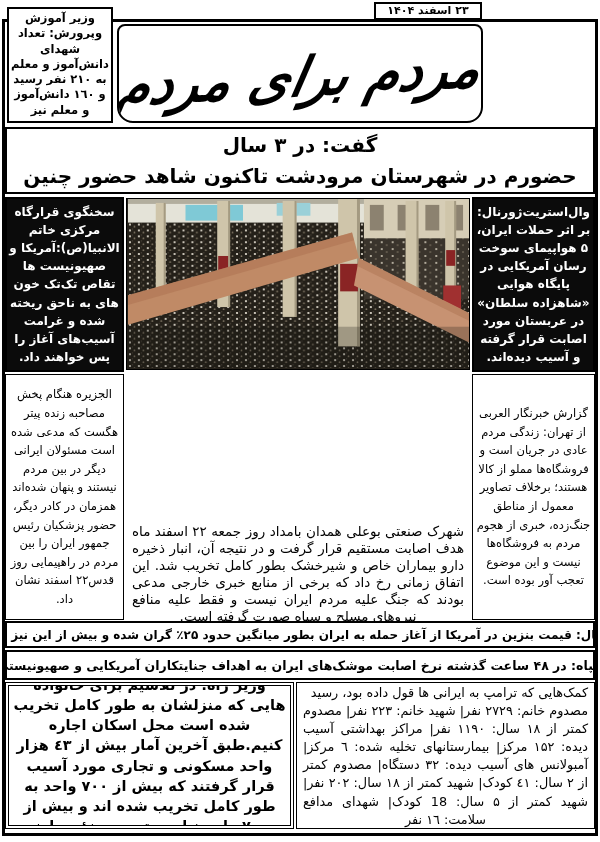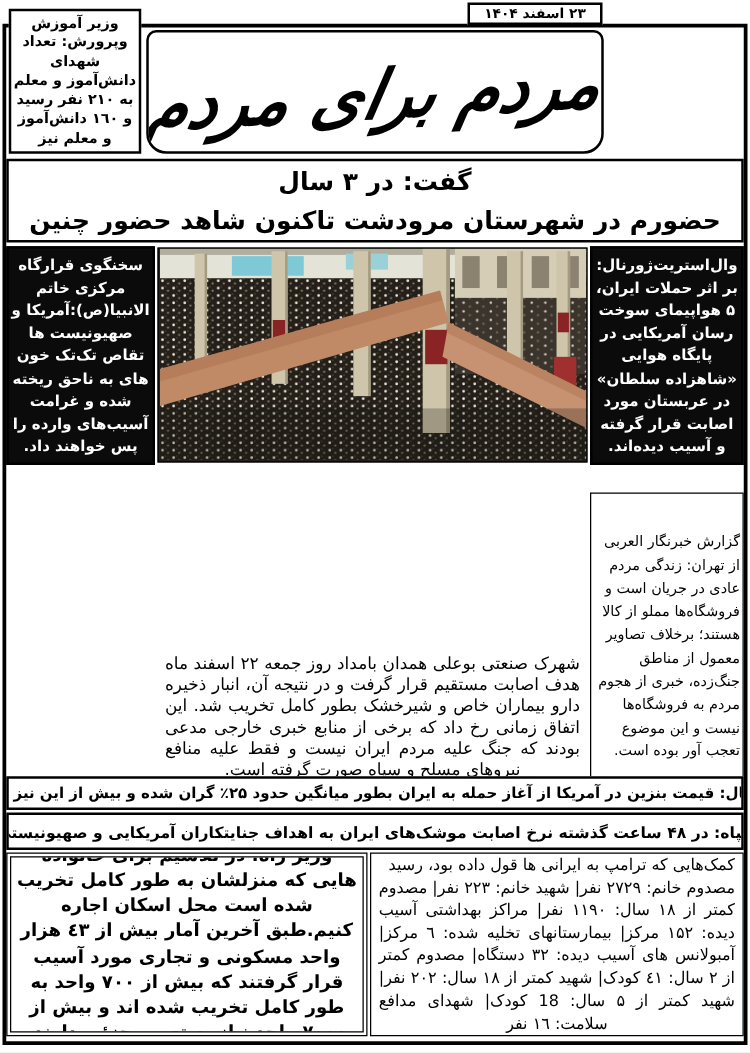--- a/index.html
+++ b/index.html
@@ -32,21 +32,21 @@
   .main-headline{left:5px;top:127px;width:590px;height:67px;font-size:20px;font-weight:bold;line-height:31px;white-space:pre-line;padding:0 4px;}
   
   .blackbox{background:#0b0b0b;color:#fff;font-weight:bold;border:2px solid #000;}
   .mid-left{left:5px;top:197px;width:119px;height:175px;font-size:12px;line-height:18.2px;text-align:center;padding:4px 2px;}
   .photo-wrap{left:126px;top:198px;width:344px;height:172px;border:1.5px solid #000;background:#242019;}
   .mid-right{left:472px;top:197px;width:123px;height:175px;font-size:12px;line-height:18.2px;text-align:center;padding:16px 2px;}
   
   .lower-left{left:5px;top:374px;width:119px;height:246px;font-size:11.5px;line-height:18.6px;text-align:center;padding:3px 2px;}
   .milk-headline{left:126px;top:375px;width:344px;height:119px;font-size:26px;font-weight:bold;line-height:39px;white-space:pre-line;}
   .milk-body{left:126px;top:521px;width:344px;height:125px;font-size:13.5px;line-height:17px;text-align:justify;text-align-last:center;padding:2px 6px;overflow:hidden;}
-  .lower-right{left:472px;top:394px;width:123px;height:246px;font-size:11.5px;line-height:18.6px;text-align:right;padding:3px 2px;}
+  .lower-right{left:472px;top:374px;width:123px;height:246px;font-size:11.5px;line-height:18.6px;text-align:center;padding:3px 2px;}
   
   .strip{left:5px;width:590px;border:2px solid #000;background:#fff;font-weight:bold;white-space:nowrap;overflow:hidden;letter-spacing:-0.3px;}
   .strip1{top:621px;height:27px;font-size:12px;}
   .strip2{top:650px;height:30px;font-size:12.5px;}
   
   .roads-box{left:5px;top:682px;width:289px;height:147px;border:4px double #000;font-weight:bold;font-size:14.5px;line-height:20.2px;text-align:center;padding:2px 4px;overflow:hidden;}
   .stats-box{left:296px;top:682px;width:299px;height:147px;font-size:12.8px;line-height:18.1px;padding:1px 6px;overflow:hidden;}
   .stats-title{text-align:right;}
   .stats-body{text-align:justify;text-align-last:center;}
 </style>
@@ -69,21 +69,21 @@
     <div class="masthead-title">مردم برای مردم</div>
   </div>
 
 
   <div class="abs box main-headline center">
     <span>امام جمعه مرودشت در واکنش به حضور بی سابقه مردم گفت: در ۳ سال
 حضورم در شهرستان مرودشت تاکنون شاهد حضور چنین جمعیتی نبوده‌ام</span>
   </div>
 
   <div class="abs blackbox mid-left center">
-    <span>سخنگوی قرارگاه مرکزی خاتم الانبیا(ص):آمریکا و صهیونیست ها تقاص تک‌تک خون های به ناحق ریخته شده و غرامت آسیب‌های وارده را پس خواهند داد.</span>
+    <span>سخنگوی قرارگاه مرکزی خاتم الانبیا(ص):آمریکا و صهیونیست ها تقاص تک‌تک خون های به ناحق ریخته شده و غرامت آسیب‌های آغاز را پس خواهند داد.</span>
   </div>
 
   <div class="abs photo-wrap">
     <svg width="341" height="169" viewBox="0 0 344 172" preserveAspectRatio="none">
       <defs>
         <pattern id="crowd" width="9" height="6" patternUnits="userSpaceOnUse">
           <rect width="9" height="6" fill="#242019"></rect>
           <circle cx="2" cy="2" r="1.1" fill="#efe9dc"></circle>
           <circle cx="6.5" cy="4.2" r="0.9" fill="#857b69"></circle>
           <circle cx="4.5" cy="0.8" r="0.7" fill="#4a443a"></circle>
@@ -138,20 +138,23 @@
       <polygon points="233,60 344,116 344,124 231,68" fill="#ad7352" opacity="0.5"></polygon>
 
       <rect x="0" y="130" width="344" height="42" fill="#141210" opacity="0.25"></rect>
     </svg>
   </div>
 
   <div class="abs blackbox mid-right center">
     <span>وال‌استریت‌ژورنال: بر اثر حملات ایران، ۵ هواپیمای سوخت رسان آمریکایی در پایگاه هوایی «شاهزاده سلطان» در عربستان مورد اصابت قرار گرفته و آسیب دیده‌اند.</span>
   </div>
 
+  <div class="abs thinbox lower-left center">
+    <span>الجزیره هنگام پخش مصاحبه زنده پیتر هگست که مدعی شده است مسئولان ایرانی دیگر در بین مردم نیستند و پنهان شده‌اند همزمان در کادر دیگر، حضور پزشکیان رئیس جمهور ایران را بین مردم در راهپیمایی روز قدس۲۲ اسفند نشان داد.</span>
+  </div>
 
 
   <div class="abs milk-body">
     <span>شهرک صنعتی بوعلی همدان بامداد روز جمعه ۲۲ اسفند ماه هدف اصابت مستقیم قرار گرفت و در نتیجه آن، انبار ذخیره دارو بیماران خاص و شیرخشک بطور کامل تخریب شد. این اتفاق زمانی رخ داد که برخی از منابع خبری خارجی مدعی بودند که جنگ علیه مردم ایران نیست و فقط علیه منافع نیروهای مسلح و سپاه صورت گرفته است.</span>
   </div>
 
   <div class="abs thinbox lower-right center">
     <span>گزارش خبرنگار العربی از تهران: زندگی مردم عادی در جریان است و فروشگاه‌ها مملو از کالا هستند؛ برخلاف تصاویر معمول از مناطق جنگ‌زده، خبری از هجوم مردم به فروشگاه‌ها نیست و این موضوع تعجب آور بوده است.</span>
   </div>
 

